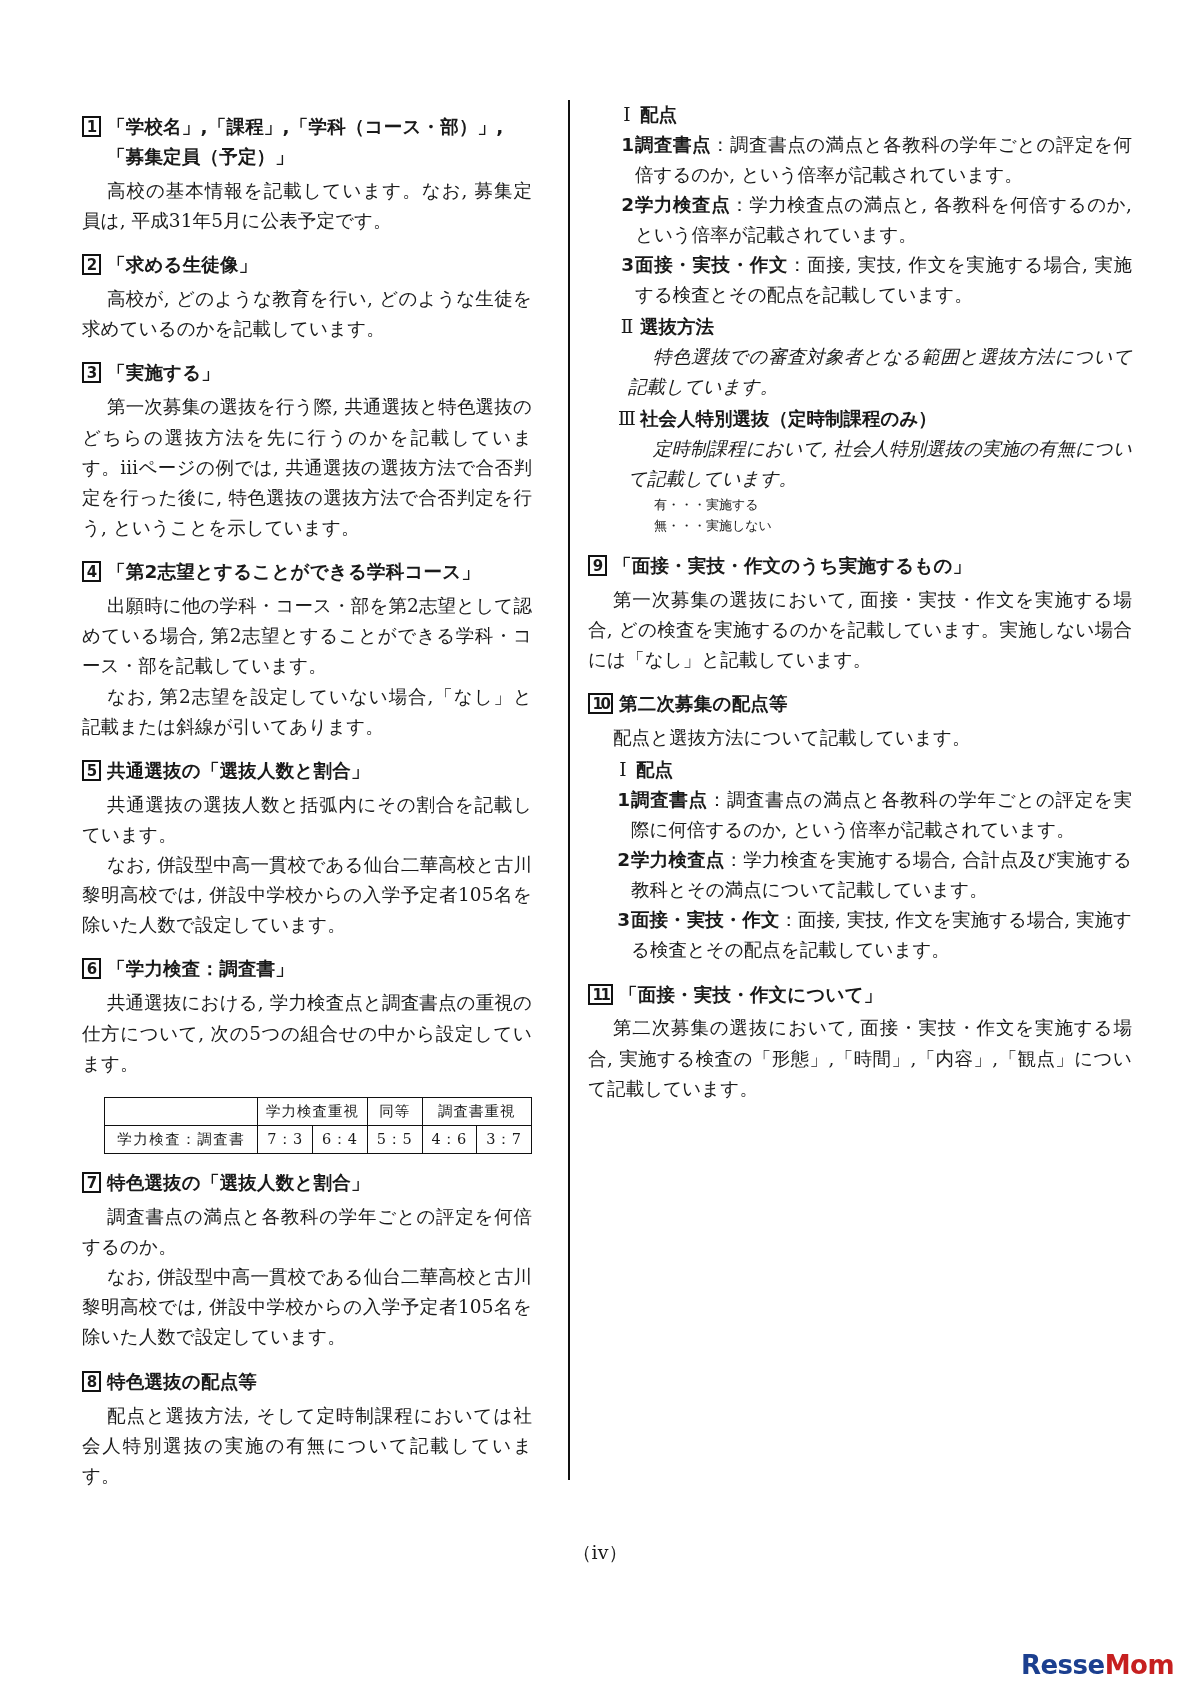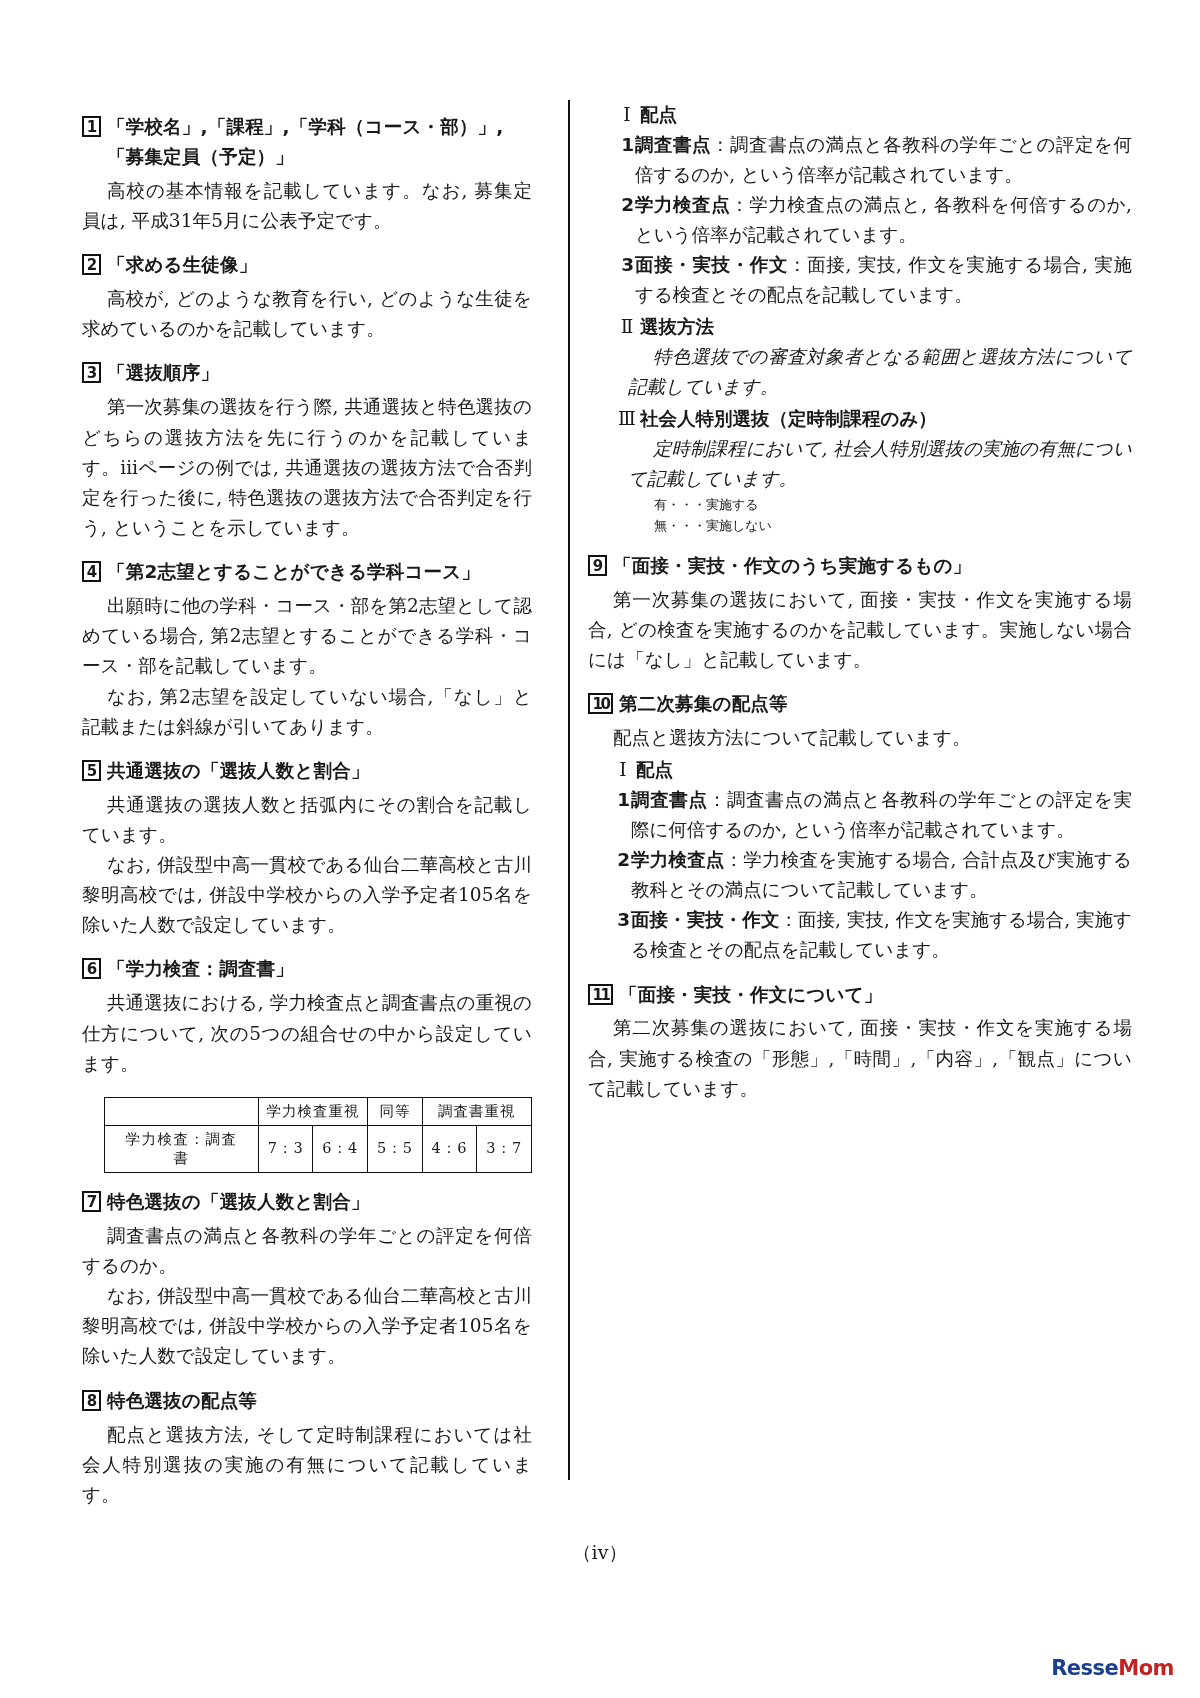--- a/index.html
+++ b/index.html
@@ -135,37 +135,37 @@
     font-size:14.5px;
     font-family:"DejaVu Serif", serif;
   }
   table.ratio td, table.ratio th {
     border:1px solid #111;
     text-align:center;
     font-weight:normal;
     padding:4px 4px;
     letter-spacing:1px;
   }
-  table.ratio td.rowlab { width:160px; padding:4px 16px; letter-spacing:1.5px;font-family:Liberation Mono, monospace; }
+  table.ratio td.rowlab { width:160px; padding:4px 8px; letter-spacing:1.5px;font-family:Liberation Mono, monospace; }
   table.ratio td.val { width:56px; }
 
   
   .page-number {
     position:absolute;
     left:0; right:0;
     top:1540px;
     text-align:center;
     font-size:19px;
     font-family:"DejaVu Serif", serif;
   }
   .watermark {
     position:absolute;
     right:26px; bottom:18px;
     font-family:"DejaVu Sans", sans-serif;
-    font-size:21px;
+    font-size:26px;
     font-weight:bold;
     letter-spacing:-0.5px;
   }
   .wm-resse { color:#1b3f8f; }
   .wm-mom { color:#c62020; }
 </style>
 </head>
 <body>
 
 <div class="page">
@@ -188,21 +188,21 @@
         <div class="sec-head">
           <span class="boxnum">2</span>
           <span class="sec-title">「求める生徒像」</span>
         </div>
         <p class="body indent">高校が, どのような教育を行い, どのような生徒を求めているのかを記載しています。</p>
       </div>
 
       <div class="sec">
         <div class="sec-head">
           <span class="boxnum">3</span>
-          <span class="sec-title">「選抜順序」</span>
+          <span class="sec-title">「実施する」</span>
         </div>
         <p class="body indent">第一次募集の選抜を行う際, 共通選抜と特色選抜のどちらの選抜方法を先に行うのかを記載しています。ⅲページの例では, 共通選抜の選抜方法で合否判定を行った後に, 特色選抜の選抜方法で合否判定を行う, ということを示しています。</p>
       </div>
 
       <div class="sec">
         <div class="sec-head">
           <span class="boxnum">4</span>
           <span class="sec-title">「第2志望とすることができる学科コース」</span>
         </div>
         <p class="body indent">出願時に他の学科・コース・部を第2志望として認めている場合, 第2志望とすることができる学科・コース・部を記載しています。</p>

